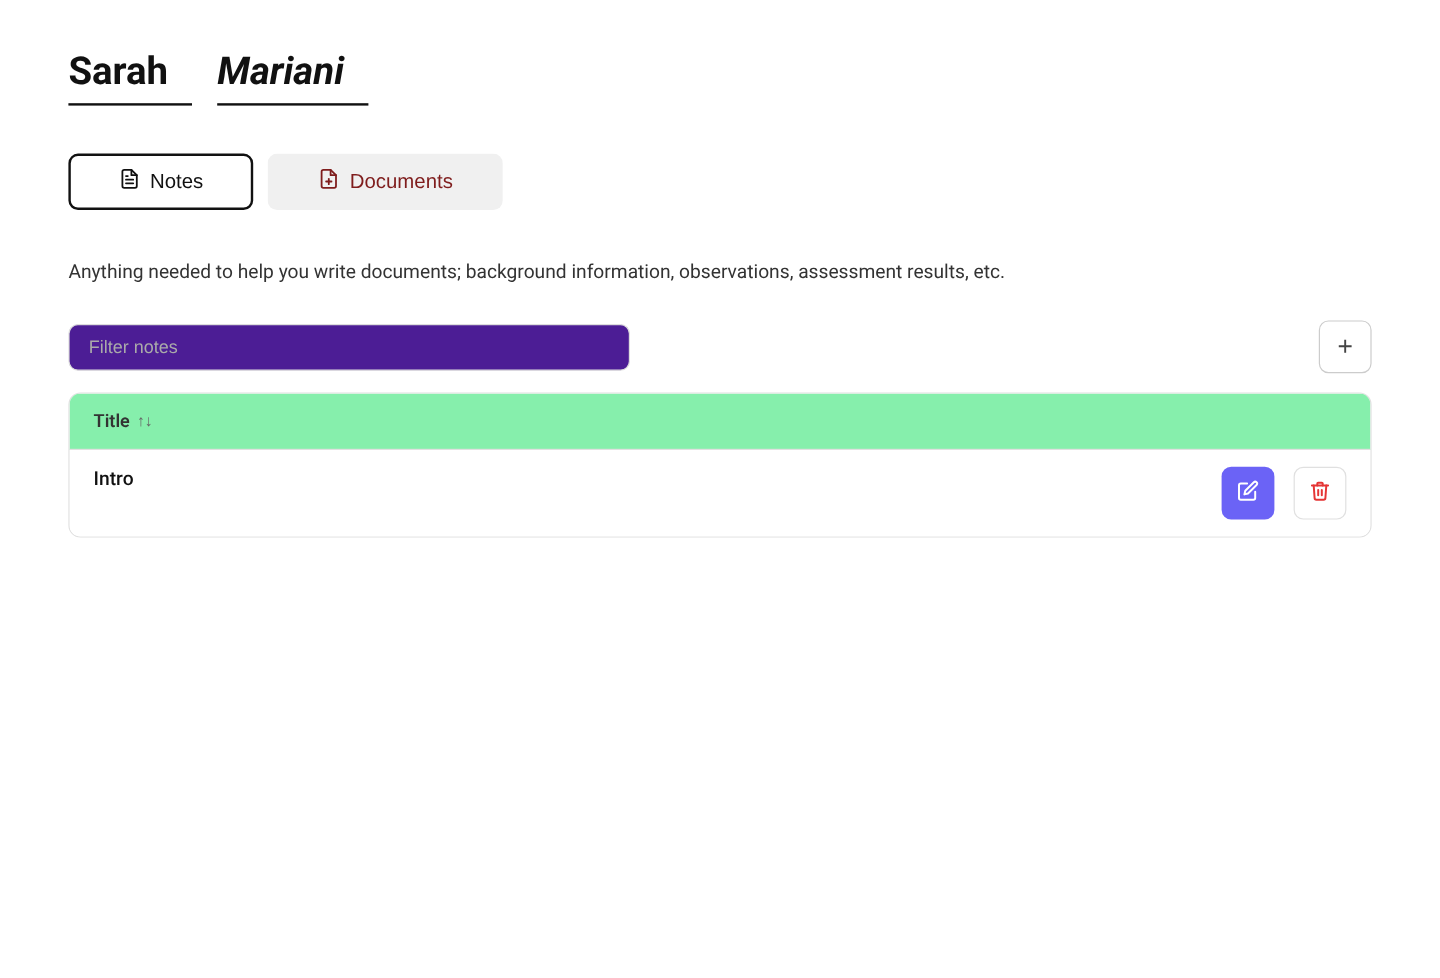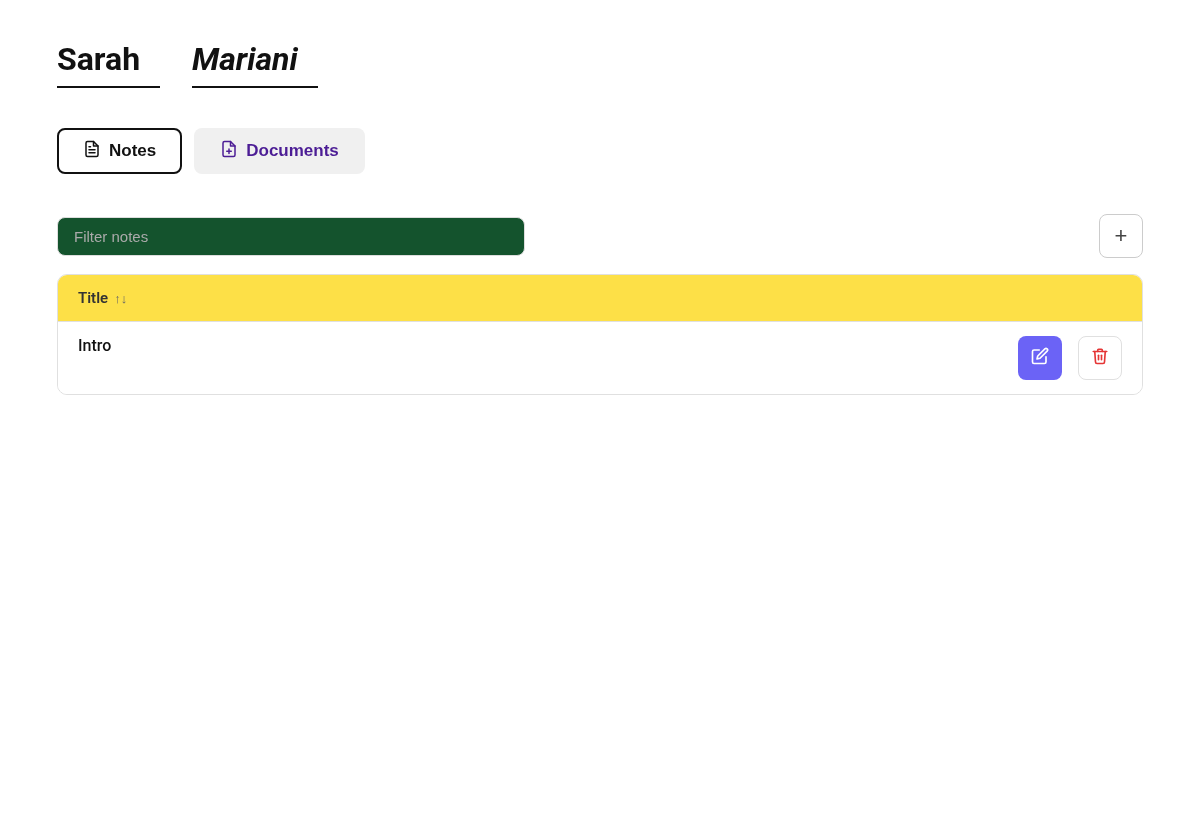--- a/index.html
+++ b/index.html
@@ -18,21 +18,21 @@
     }
 
     .page-container {
       padding: 40px 57px;
     }
 
     
     .header-names {
       display: flex;
       align-items: flex-end;
-      gap: 12px;
+      gap: 1px;
       margin-bottom: 40px;
     }
 
     .name-part {
       font-size: 32px;
       font-weight: 700;
       color: #111111;
       padding-bottom: 8px;
     }
 
@@ -53,40 +53,40 @@
       display: flex;
       align-items: center;
       gap: 12px;
       margin-bottom: 40px;
     }
 
     .tab-btn {
       display: flex;
       align-items: center;
       gap: 8px;
-      padding: 10px 24px;
+      padding: 10px 40px;
       border-radius: 8px;
       font-size: 17px;
-      font-weight: 700;
+      font-weight: 400;
       cursor: pointer;
       border: 2px solid transparent;
       background: transparent;
       transition: background 0.15s;
     }
 
     .tab-btn.active {
       border: 2px solid #111111;
       background: #ffffff;
       color: #111111;
     }
 
     .tab-btn.inactive {
       border: 2px solid transparent;
       background: #f0f0f0;
-      color: #4c1d95;
+      color: #7f1d1d;
     }
 
     .tab-icon {
       font-size: 16px;
     }
 
     
     .description {
       font-size: 16px;
       color: #333333;
@@ -103,21 +103,21 @@
     }
 
     .filter-input {
       width: 468px;
       padding: 10px 16px;
       border: 1.5px solid #dddddd;
       border-radius: 8px;
       font-size: 15px;
       color: #aaaaaa;
       outline: none;
-      background: #14532d;
+      background: #4c1d95;
     }
 
     .filter-input::placeholder {
       color: #aaaaaa;
     }
 
     .add-button {
       width: 44px;
       height: 44px;
       border: 1.5px solid #cccccc;
@@ -135,21 +135,21 @@
     .notes-table {
       border: 1.5px solid #e0e0e0;
       border-radius: 10px;
       overflow: hidden;
       width: 100%;
     }
 
     .table-header {
       padding: 14px 20px;
       border-bottom: 1.5px solid #e0e0e0;
-      background: #fde047;
+      background: #86efac;
     }
 
     .table-header-title {
       font-size: 15px;
       font-weight: 600;
       color: #333333;
       display: flex;
       align-items: center;
       gap: 6px;
     }
@@ -256,20 +256,21 @@
           <path d="M14 2H6a2 2 0 0 0-2 2v16a2 2 0 0 0 2 2h12a2 2 0 0 0 2-2V8z"></path>
           <polyline points="14 2 14 8 20 8"></polyline>
           <line x1="12" y1="18" x2="12" y2="12"></line>
           <line x1="9" y1="15" x2="15" y2="15"></line>
         </svg>
       </span>
       <span>Documents</span>
     </button>
   </div>
 
+  <p class="description">Anything needed to help you write documents; background information, observations, assessment results, etc.</p>
 
   <div class="filter-row">
     <input class="filter-input" type="text" placeholder="Filter notes" style="">
     <button class="add-button">
       <span>+</span>
     </button>
   </div>
 
   <div class="notes-table">
     <div class="table-header">

